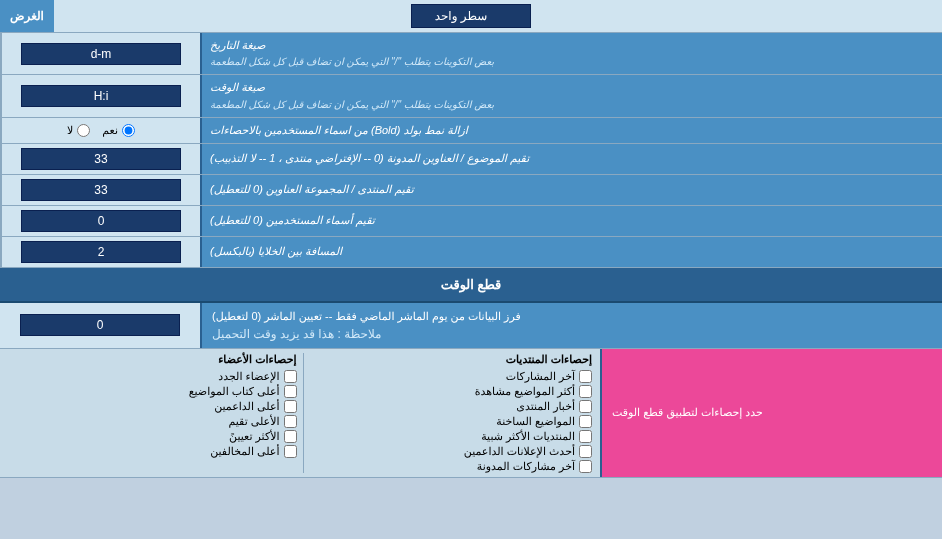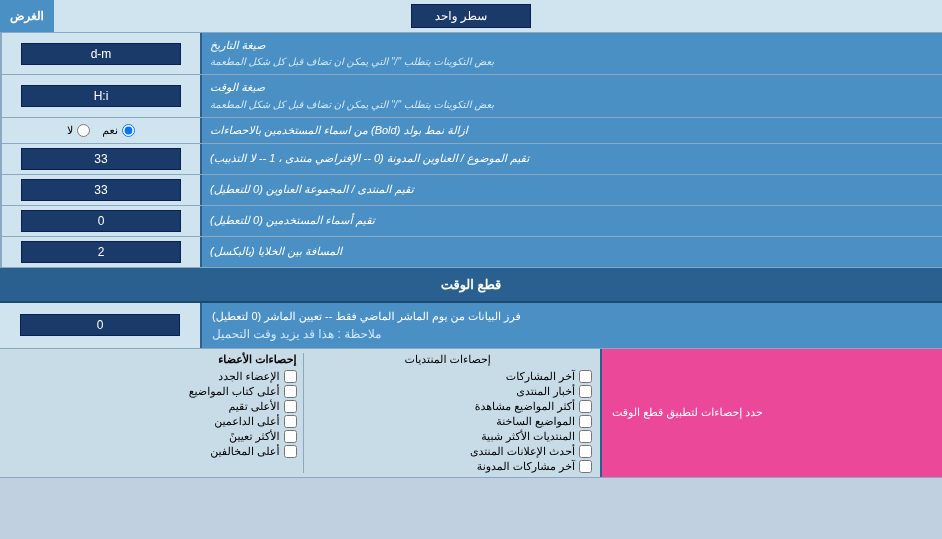--- a/index.html
+++ b/index.html
@@ -279,71 +279,71 @@
     <div class="sort-input-area">
       <input class="input-box" type="text" value="0" style="">
     </div>
   </div>
 
   <div class="hadd-row">
     <div class="hadd-label">حدد إحصاءات لتطبيق قطع الوقت</div>
     <div class="hadd-checkboxes">
 
       <div class="hadd-col">
-        <div style="font-weight:normal; font-size:11px; color:#000; text-align:center; padding-bottom:2px;">إحصاءات المنتديات</div>
+        <div style="font-weight:bold; font-size:11px; color:#000; text-align:right; padding-bottom:2px;">إحصاءات المنتديات</div>
         <label class="hadd-item">
           <input type="checkbox" style="">
           <span>آخر المشاركات</span>
         </label>
         <label class="hadd-item">
           <input type="checkbox" style="">
+          <span>أكثر المواضيع مشاهدة</span>
+        </label>
+        <label class="hadd-item">
+          <input type="checkbox" style="">
           <span>أخبار المنتدى</span>
         </label>
         <label class="hadd-item">
           <input type="checkbox" style="">
-          <span>أكثر المواضيع مشاهدة</span>
-        </label>
-        <label class="hadd-item">
-          <input type="checkbox" style="">
           <span>المواضيع الساخنة</span>
         </label>
         <label class="hadd-item">
           <input type="checkbox" style="">
           <span>المنتديات الأكثر شبية</span>
         </label>
         <label class="hadd-item">
           <input type="checkbox" style="">
-          <span>أحدث الإعلانات المنتدى</span>
+          <span>أحدث الإعلانات الداعمين</span>
         </label>
         <label class="hadd-item">
           <input type="checkbox" style="">
           <span>آخر مشاركات المدونة</span>
         </label>
       </div>
 
       <div class="hadd-col" style="border-right:1px solid #8aa8c0; padding-right:6px;">
         <div style="font-weight:bold; font-size:11px; color:#000; text-align:right; padding-bottom:2px;">إحصاءات الأعضاء</div>
         <label class="hadd-item">
           <input type="checkbox" style="">
           <span>الإعضاء الجدد</span>
         </label>
         <label class="hadd-item">
           <input type="checkbox" style="">
           <span>أعلى كتاب المواضيع</span>
         </label>
         <label class="hadd-item">
           <input type="checkbox" style="">
+          <span>أعلى الداعمين</span>
+        </label>
+        <label class="hadd-item">
+          <input type="checkbox" style="">
           <span>الأعلى تقيم</span>
         </label>
         <label class="hadd-item">
           <input type="checkbox" style="">
-          <span>أعلى الداعمين</span>
-        </label>
-        <label class="hadd-item">
-          <input type="checkbox" style="">
           <span>الأكثر تعيينً</span>
         </label>
         <label class="hadd-item">
           <input type="checkbox" style="">
           <span>أعلى المخالفين</span>
         </label>
       </div>
     </div>
   </div>
 

